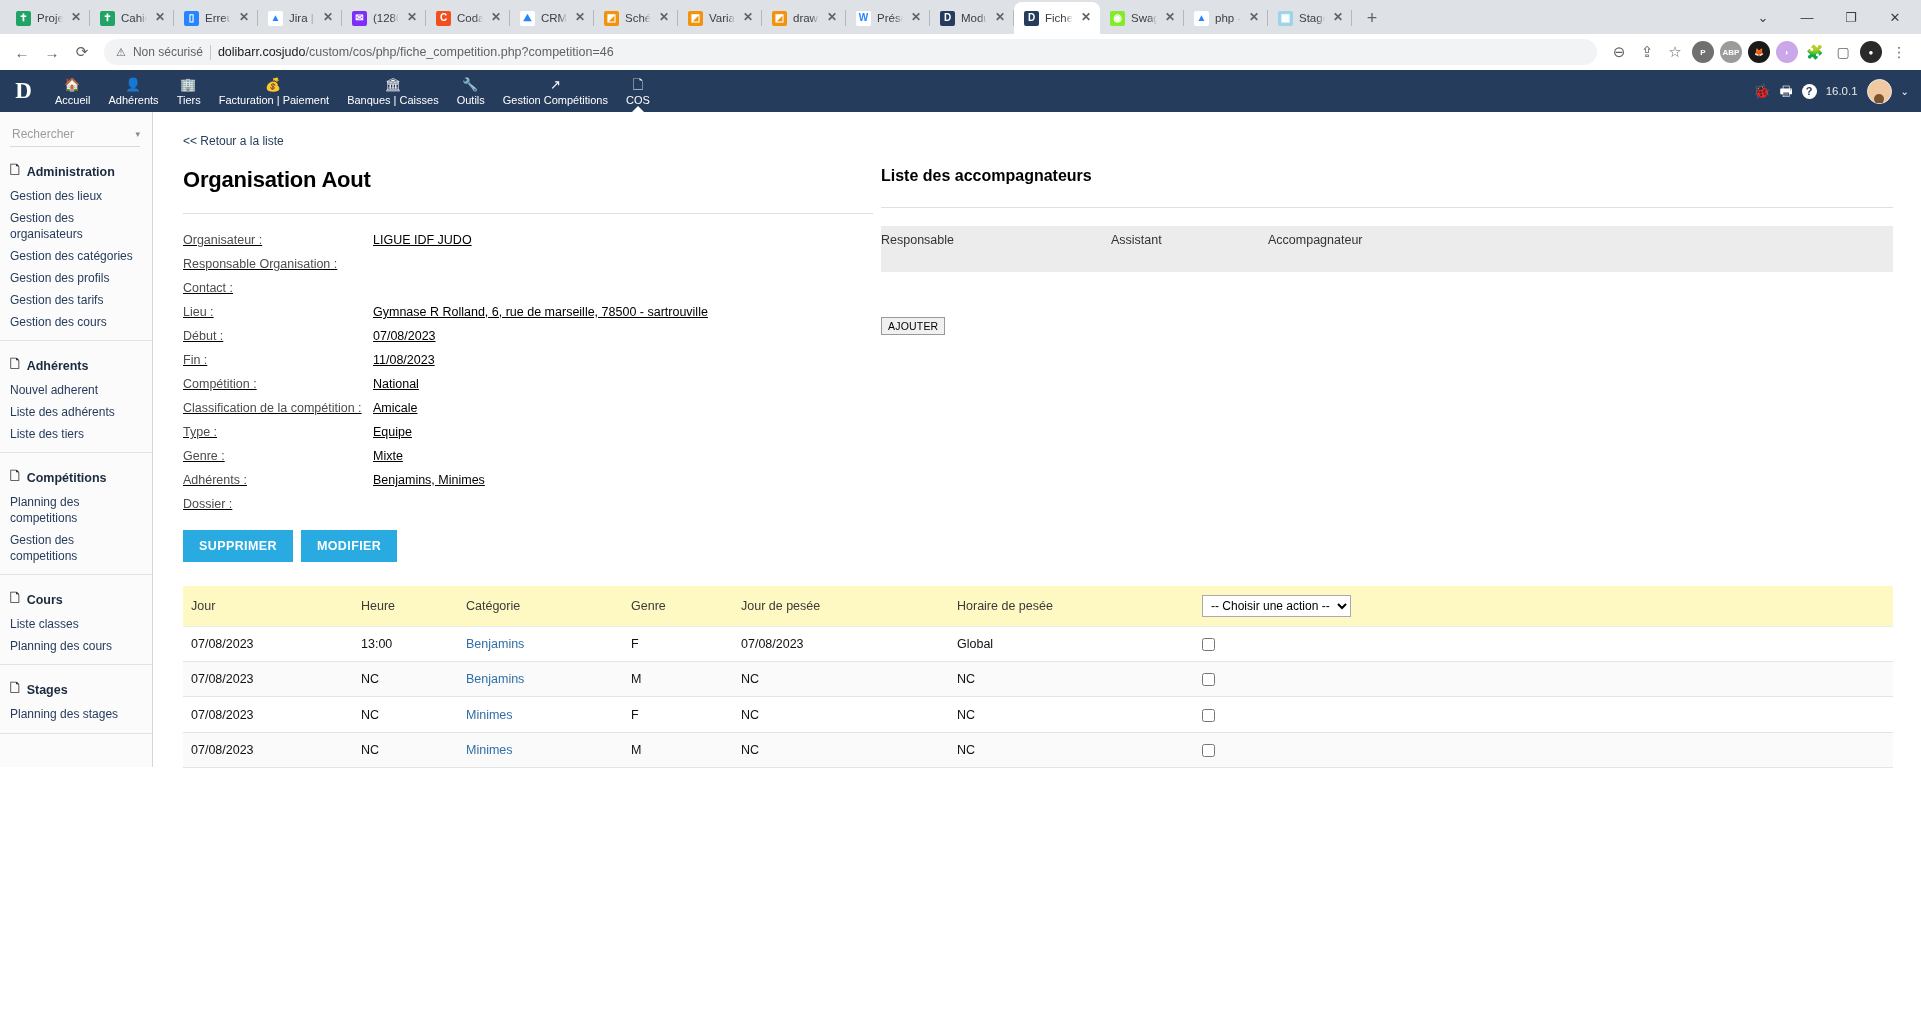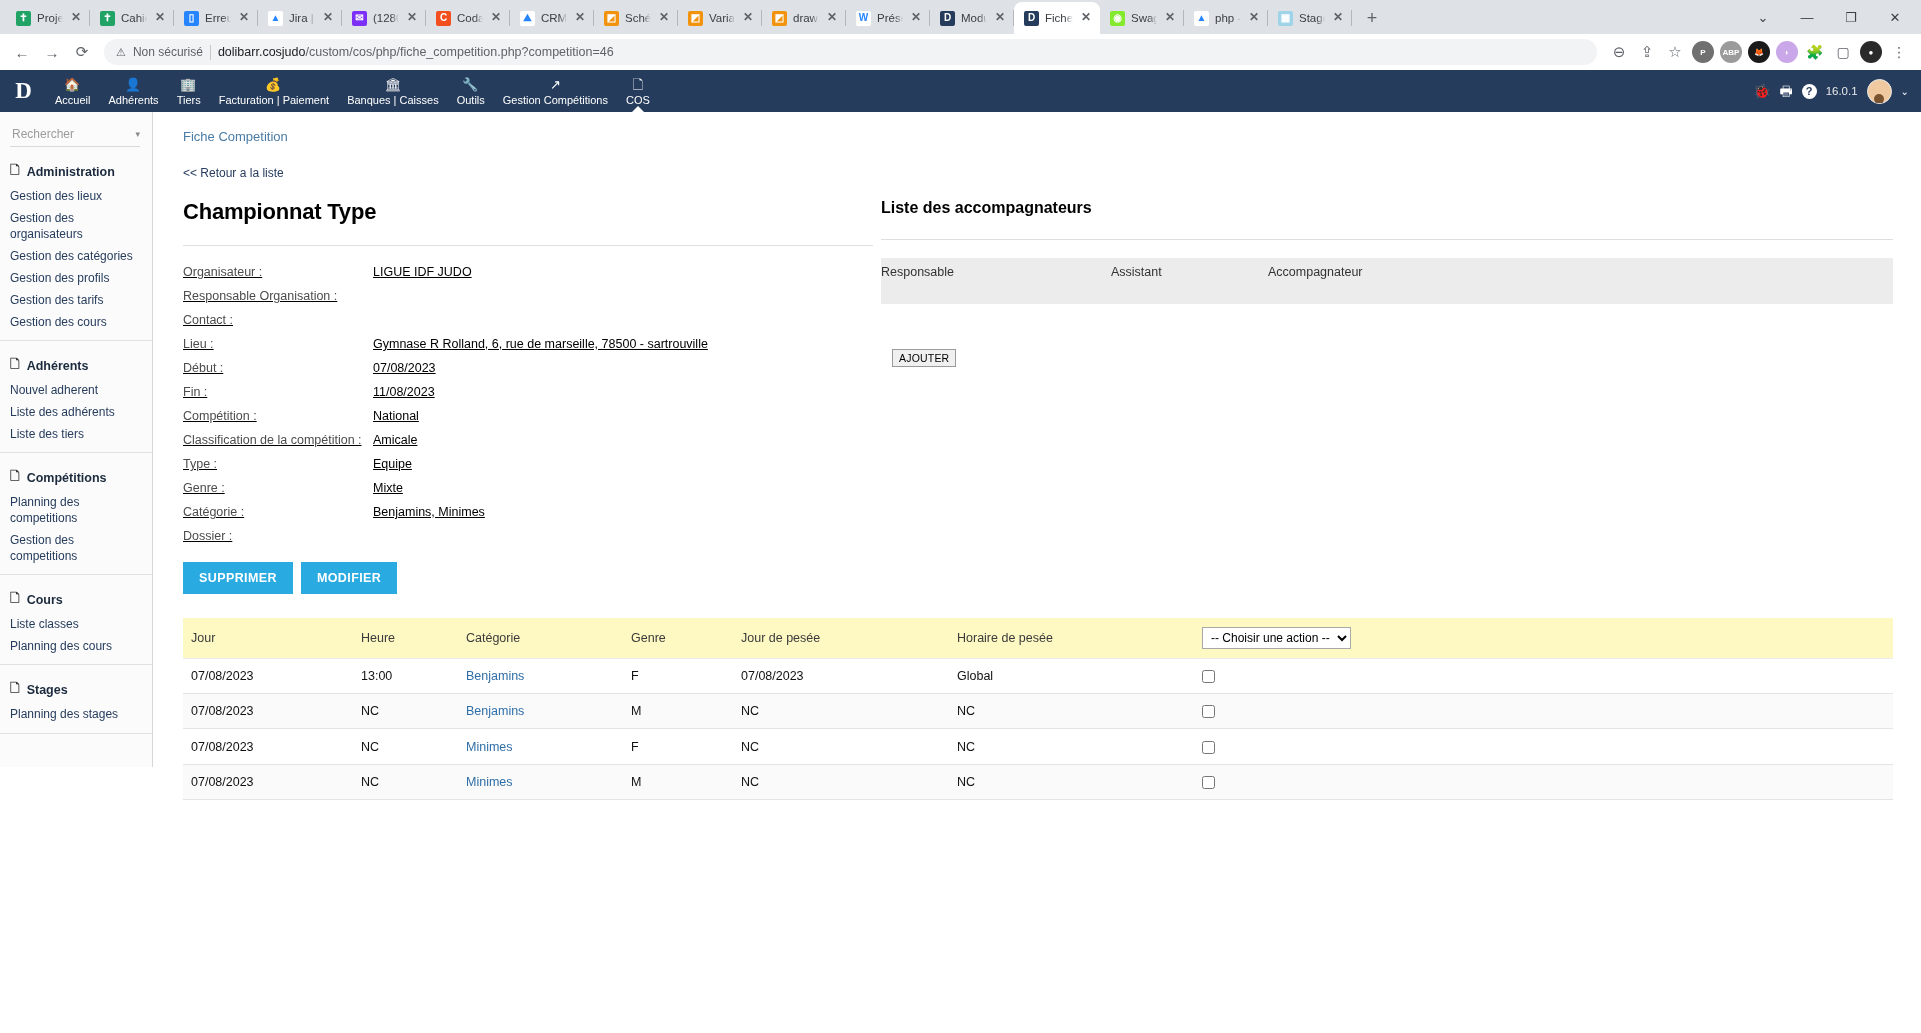--- a/index.html
+++ b/index.html
@@ -204,21 +204,20 @@
     text-align:left; padding:7px 0 25px 0; height:26px;
   }
   #acc-table th.c1 { width:230px; padding-left:0; }
   #acc-table th.c2 { width:157px; }
   #acc-table th.c3 { }
   #btn-ajouter {
     margin-top:45px; font-size:10.5px; padding:2px 6px;
     background:#f0f0f0; border:1px solid #9a9a9a; color:#000;
     font-family:"Liberation Sans", sans-serif; cursor:pointer;
     letter-spacing:0.2px;
-    margin-left:11px;
   }
 
   
   #jours-table { width:100%; border-collapse:collapse; margin-top:24px; }
   #jours-table thead th {
     background:#fef9c3; color:#3a3a3a; font-weight:normal; font-size:12.5px;
     text-align:left; padding:9px 0 9px 0;
   }
   #jours-table tbody td {
     font-size:12.5px; color:#111; padding:10px 0 10px 0;
@@ -465,29 +464,28 @@
             <span class="pg-ico">🗋</span>
             <span>Stages</span>
           </div>
           <a class="menu-link" href="#">Planning des stages</a>
         </div>
       </div>
     <div id="sidebar-bottom-rule"></div>
   </div>
 
   <div id="main">
-    <div id="breadcrumb">Fiche Competition</div>
 
     <div id="content-inner">
       <a id="back-link" href="#">&lt;&lt; Retour a la liste</a>
 
       <div class="columns">
 
         <div id="left-col">
-          <h1 class="section-title">Championnat Type</h1>
+          <h1 class="section-title">Organisation Aout</h1>
           <div class="title-rule"></div>
           <div id="fields-list" style="margin-top:14px;text-decoration:underline;">
               <div class="field-row">
                 <div class="field-label">Organisateur :</div>
                 <div class="field-value">LIGUE IDF JUDO</div>
               </div>
               <div class="field-row">
                 <div class="field-label">Responsable Organisation :</div>
                 <div class="field-value"></div>
               </div>
@@ -517,21 +515,21 @@
               </div>
               <div class="field-row">
                 <div class="field-label">Type :</div>
                 <div class="field-value">Equipe</div>
               </div>
               <div class="field-row">
                 <div class="field-label">Genre :</div>
                 <div class="field-value">Mixte</div>
               </div>
               <div class="field-row">
-                <div class="field-label">Catégorie :</div>
+                <div class="field-label">Adhérents :</div>
                 <div class="field-value">Benjamins, Minimes</div>
               </div>
               <div class="field-row">
                 <div class="field-label">Dossier :</div>
                 <div class="field-value"></div>
               </div>
             </div>
           <div class="btn-row">
             <button class="btn-primary">SUPPRIMER</button>
             <button class="btn-primary">MODIFIER</button>

